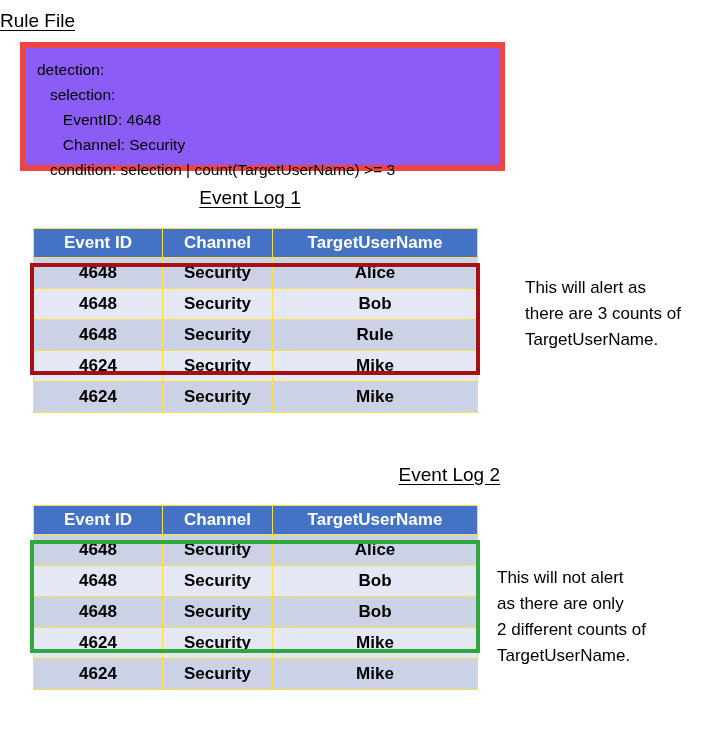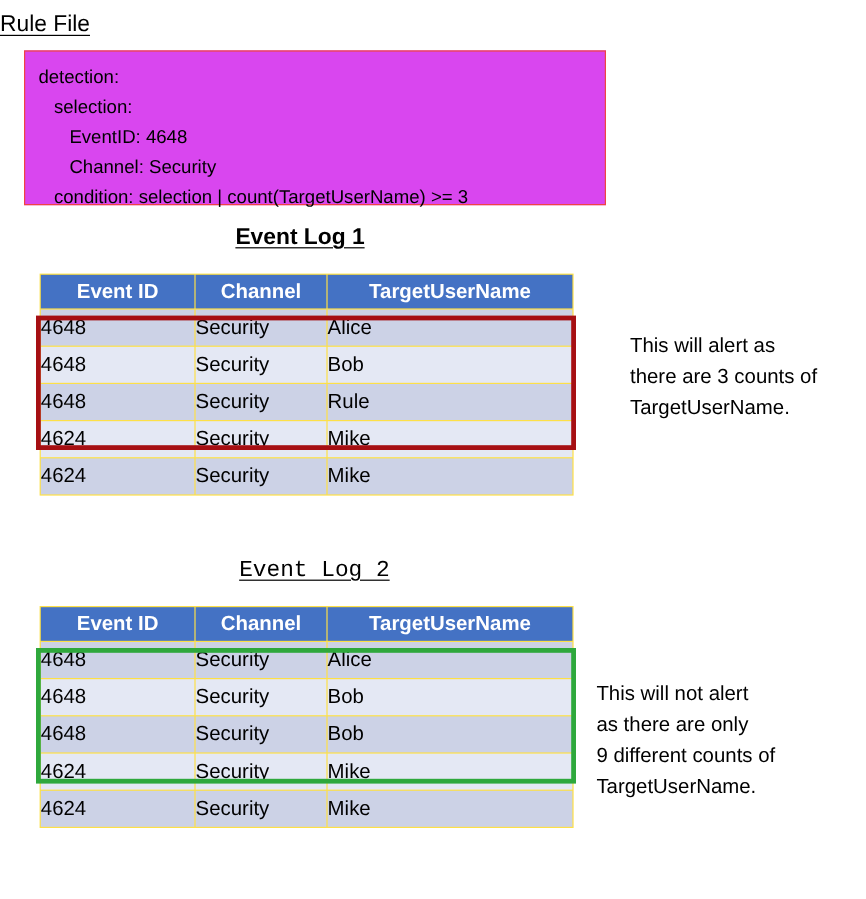--- a/index.html
+++ b/index.html
@@ -21,33 +21,33 @@
     position: absolute;
     font-size: 19px;
     font-weight: 400;
     color: #000000;
     text-decoration: underline;
     text-underline-offset: 3px;
     white-space: nowrap;
     letter-spacing: 0px;
   }
   #title-rule-file   { left: 0;  top: 10px;  width: 512px; text-align: left; }
-  #title-event-log-1 { left: 0;  top: 187px; width: 500px; text-align: center; font-weight: bold; }
-  #title-event-log-2 { left: 12px;  top: 464px; width: 500px; text-align: center; font-family: Liberation Mono, monospace; }
+  #title-event-log-1 { left: 0;  top: 187px; width: 500px; text-align: center; }
+  #title-event-log-2 { left: 0;  top: 464px; width: 500px; text-align: right; }
 
   
   #rule-file-box {
     position: absolute;
     left: 20px;
     top: 42px;
     width: 485px;
     height: 129px;
-    border: 1px solid #ef4444;
+    border: 6px solid #ef4444;
     box-sizing: border-box;
-    background: #d946ef;
+    background: #8b5cf6;
   }
   #rule-file-code {
     margin: 0;
     padding: 9px 0 0 11px;
     font-family: "Liberation Sans", sans-serif;
     font-size: 15.5px;
     line-height: 25px;
     color: #000000;
     white-space: pre;
   }
@@ -71,22 +71,22 @@
     font-size: 17px;
     font-weight: bold;
     text-align: center;
     height: 28px;
     padding: 0;
     border: 0;
     letter-spacing: 0px;
   }
   .log-table td {
     font-size: 17px;
-    font-weight: 400;
-    text-align: left;
+    font-weight: 700;
+    text-align: center;
     height: 30px;
     padding: 0;
     border: 0;
     color: #000000;
   }
   .log-table tbody tr.row-odd  td { background: #ccd2e6; }
   .log-table tbody tr.row-even td { background: #e4e8f4; }
 
   .col-event-id { width: 128px; }
   .col-channel  { width: 109px; }
@@ -228,14 +228,14 @@
       <td>Security</td>
       <td>Mike</td>
     </tr>
   </tbody>
 </table>
 
 <div class="highlight-box" id="highlight-green" style="border-color: rgb(46, 168, 60);"></div>
 
 <div class="annotation" id="annotation-log-2">This will not alert
 as there are only
-9 different counts of
+2 different counts of
 TargetUserName.</div>
 
 </body></html>

